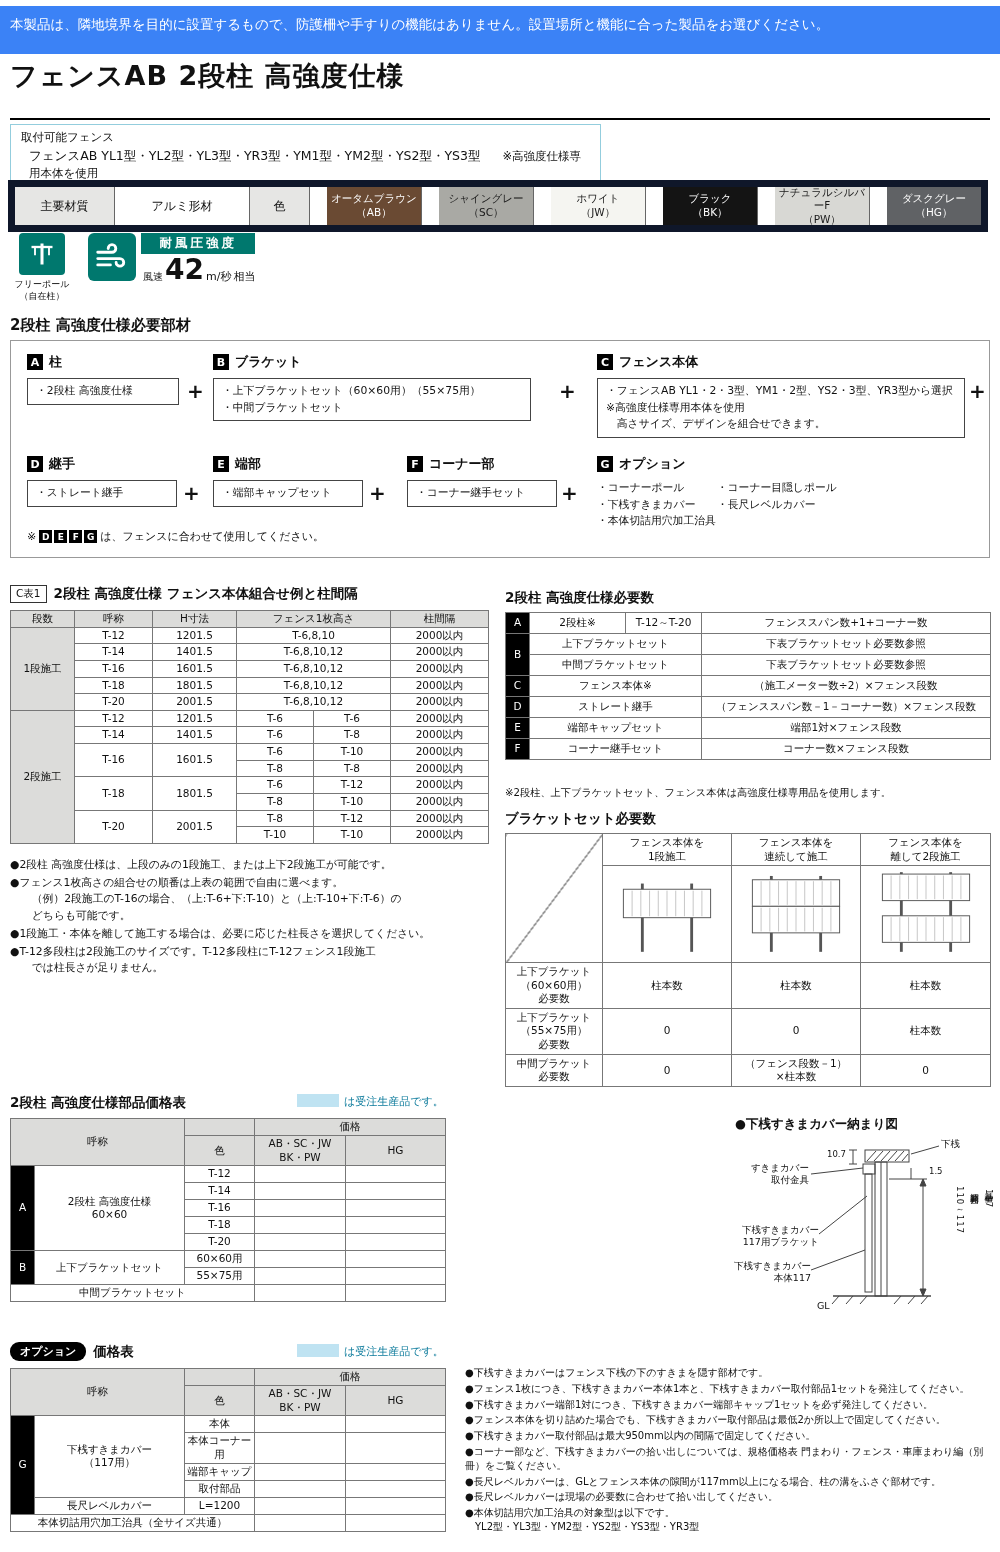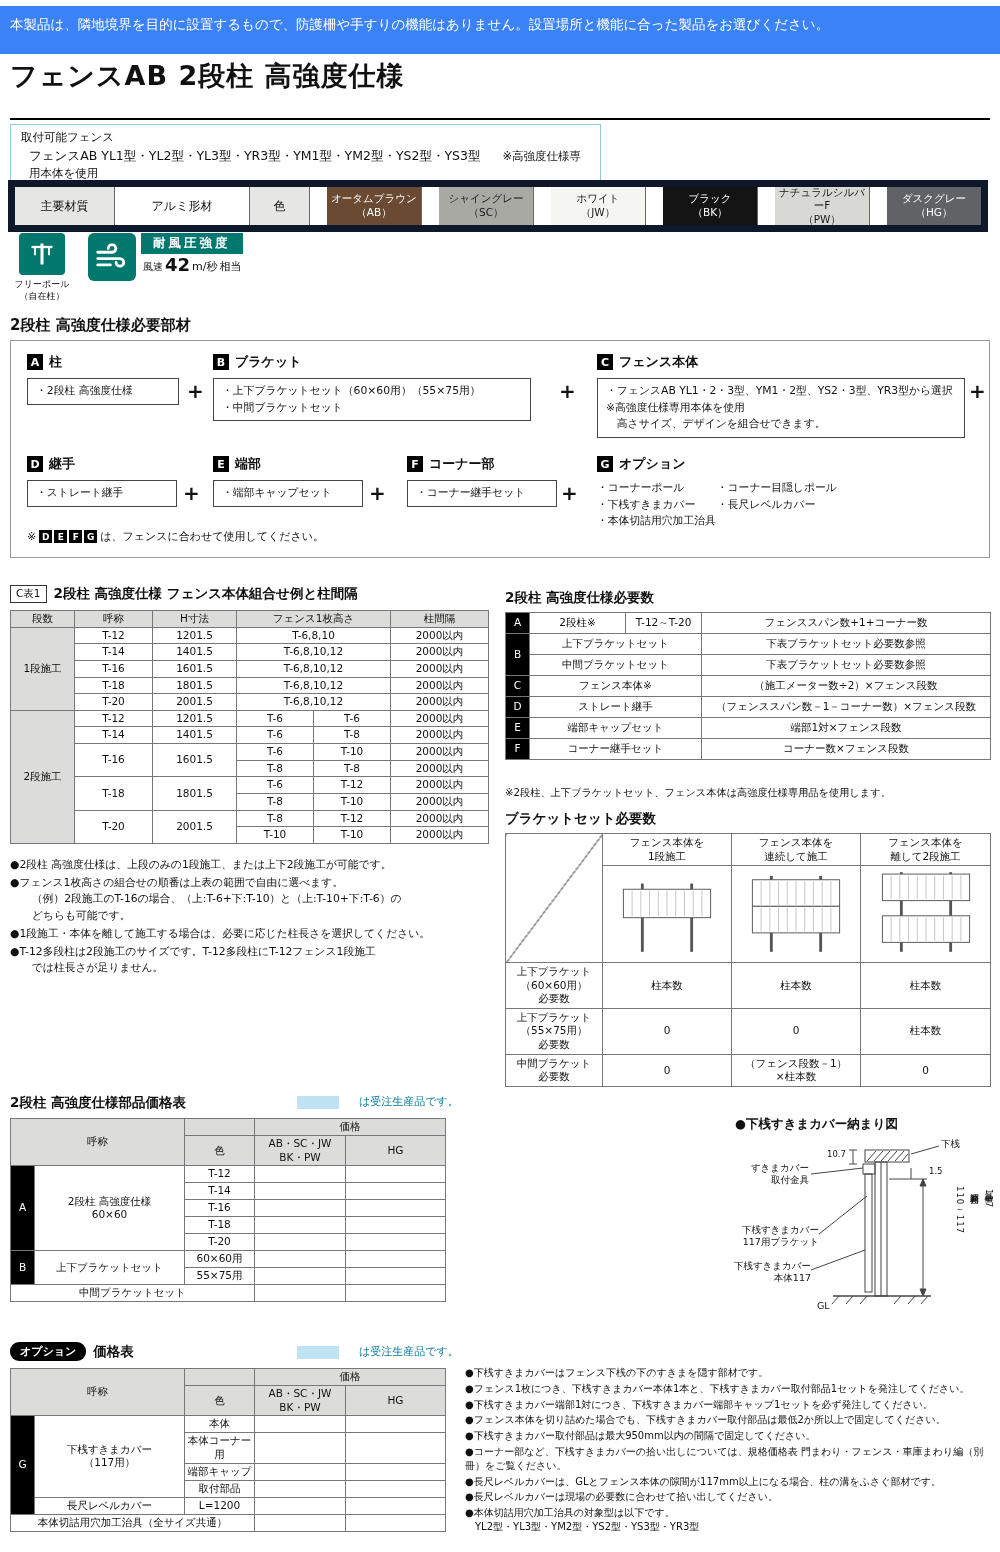--- a/index.html
+++ b/index.html
@@ -38,21 +38,21 @@
   .freepole { left:10px; top:233px; width:64px; text-align:center; }
   .fp-icon { width:46px; height:42px; background:#00786e; border-radius:4px; margin:0 auto 3px;
     display:flex; align-items:center; justify-content:center; }
   .fp-label { font-size:9px; line-height:1.35; }
   .windbadge { left:88px; top:233px; display:flex; gap:5px; align-items:flex-start; }
   .wb-icon { width:48px; height:48px; background:#00786e; border-radius:6px;
     display:flex; align-items:center; justify-content:center; }
   .wb-title { background:#00786e; color:#fff; font-size:12.5px; font-weight:bold;
     padding:2px 12px; letter-spacing:3px; text-align:center; }
   .wb-value { display:flex; align-items:flex-end; gap:2px; padding:2px 0 0 2px; }
-  .wv-pre { font-size:10px; } .wv-num { font-size:18px; font-weight:bold; line-height:1; }
+  .wv-pre { font-size:10px; } .wv-num { font-size:28px; font-weight:bold; line-height:1; }
   .wv-unit { font-size:11px; font-weight:normal; } .wv-suf { font-size:11px; }
 
   .sec-heading { font-size:15px; font-weight:bold;text-align:right; }
   .heading-row { display:flex; align-items:center; gap:7px; }
   .tag-box { border:1px solid #333; font-size:10.5px; padding:1px 5px; font-weight:normal; }
   .h13 { font-size:13.5px; font-weight:bold; }
   .opt-tag { background:#000; color:#fff; font-size:11px; font-weight:bold; padding:2px 10px; border-radius:9px; }
 
   
   .parts-box { left:10px; top:340px; width:980px; height:218px; border:1px solid #999; background:#fff; }
@@ -90,21 +90,21 @@
   .small { font-size:9px; }
   .diagcell { background:linear-gradient(to bottom right,
       #fff calc(50% - 0.6px), #777 calc(50% - 0.6px), #777 calc(50% + 0.6px), #fff calc(50% + 0.6px)); }
 
   .notes { font-size:10.8px; line-height:1.5; }
   .notes .note-line { margin-bottom:2px; padding-left:11px; text-indent:-11px; white-space:pre-line; }
   .tiny-note { font-size:10.2px; }
   .bottom-notes { font-size:10px; line-height:1.38; }
   .bottom-notes .note-line { margin-bottom:2px; white-space:pre-line; }
 
-  .legend { display:flex; align-items:flex-end; gap:20px; }
+  .legend { display:flex; align-items:flex-start; gap:5px; }
   .legend-swatch { width:42px; height:13px; background:#bfe3f2; display:inline-block; }
   .legend-text { font-size:11px; color:#0b7a9b; }
 
   
   .diagram { left:715px; top:1138px; width:282px; height:202px; }
   .dg-label { position:absolute; font-size:9.5px; line-height:1.3; white-space:pre-line; }
   .dg-dim { font-size:8.5px; }
   .dg-vert { writing-mode:vertical-rl; font-size:8.5px; line-height:1.7; letter-spacing:1px; }
   .dg-right { text-align:right; }
 </style>

